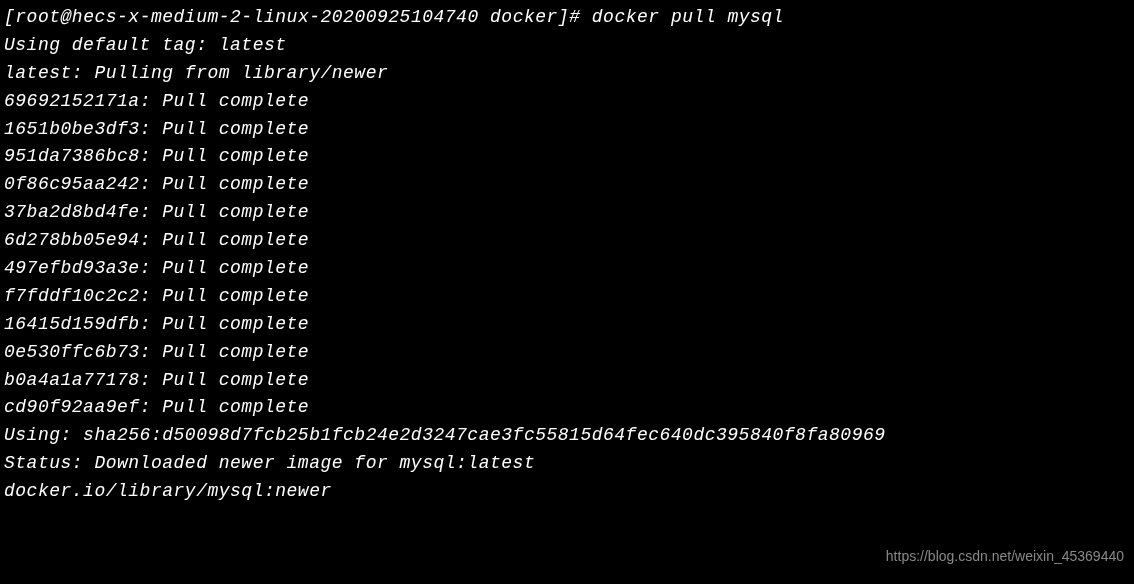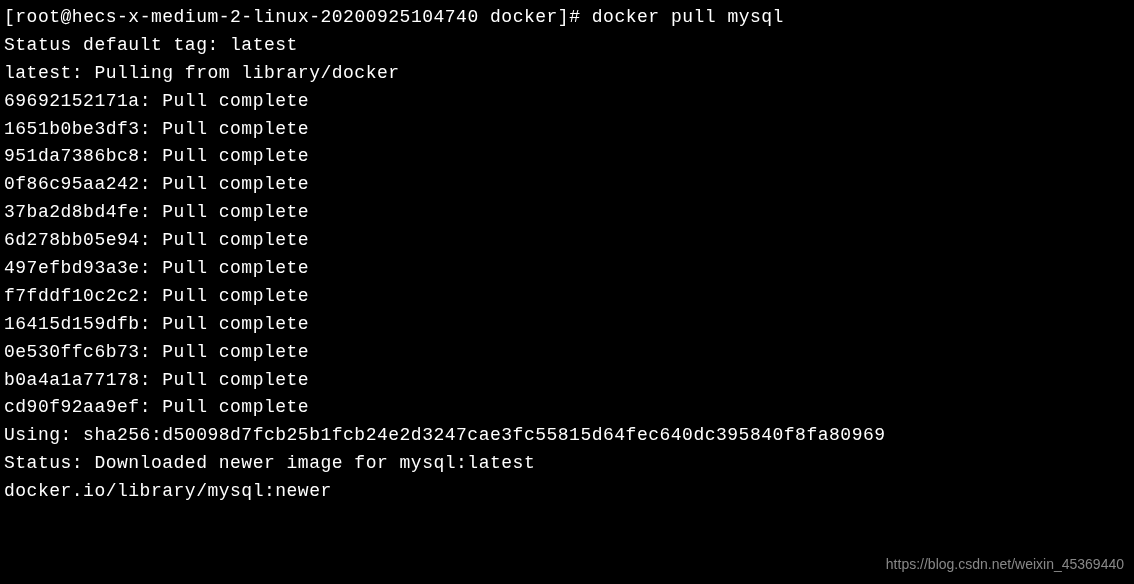--- a/index.html
+++ b/index.html
@@ -15,38 +15,39 @@
       line-height: 1.55;
       padding: 4px 4px;
       width: 1134px;
       height: 584px;
       overflow: hidden;
       position: relative;
       letter-spacing: 0.5px;
     }
     .terminal-line {
       white-space: pre;
+      font-style: italic;
     }
     .watermark {
       position: absolute;
-      bottom: 8px;
+      bottom: 16px;
       right: 10px;
       color: #888888;
       font-size: 14px;
       font-family: Arial, sans-serif;
       letter-spacing: 0;
     }
   </style>
 </head>
 <body>
 
 <div class="terminal-line"><span>[</span><span>root</span><span>@</span><span>hecs-x-medium-2-linux-20200925104740</span><span> </span><span>docker</span><span>]</span><span>#</span><span> </span><span>docker pull mysql</span></div>
-<div class="terminal-line">Status default tag: latest</div>
+<div class="terminal-line">Using default tag: latest</div>
 <div class="terminal-line"></div>
-<div class="terminal-line">latest: Pulling from library/docker</div>
+<div class="terminal-line">latest: Pulling from library/newer</div>
 <div class="terminal-line"><span>69692152171a</span><span>: </span><span>Pull complete</span></div>
 <div class="terminal-line"><span>1651b0be3df3</span><span>: </span><span>Pull complete</span></div>
 <div class="terminal-line"><span>951da7386bc8</span><span>: </span><span>Pull complete</span></div>
 <div class="terminal-line"><span>0f86c95aa242</span><span>: </span><span>Pull complete</span></div>
 <div class="terminal-line"><span>37ba2d8bd4fe</span><span>: </span><span>Pull complete</span></div>
 <div class="terminal-line"><span>6d278bb05e94</span><span>: </span><span>Pull complete</span></div>
 <div class="terminal-line"><span>497efbd93a3e</span><span>: </span><span>Pull complete</span></div>
 <div class="terminal-line"><span>f7fddf10c2c2</span><span>: </span><span>Pull complete</span></div>
 <div class="terminal-line"><span>16415d159dfb</span><span>: </span><span>Pull complete</span></div>
 <div class="terminal-line"><span>0e530ffc6b73</span><span>: </span><span>Pull complete</span></div>

